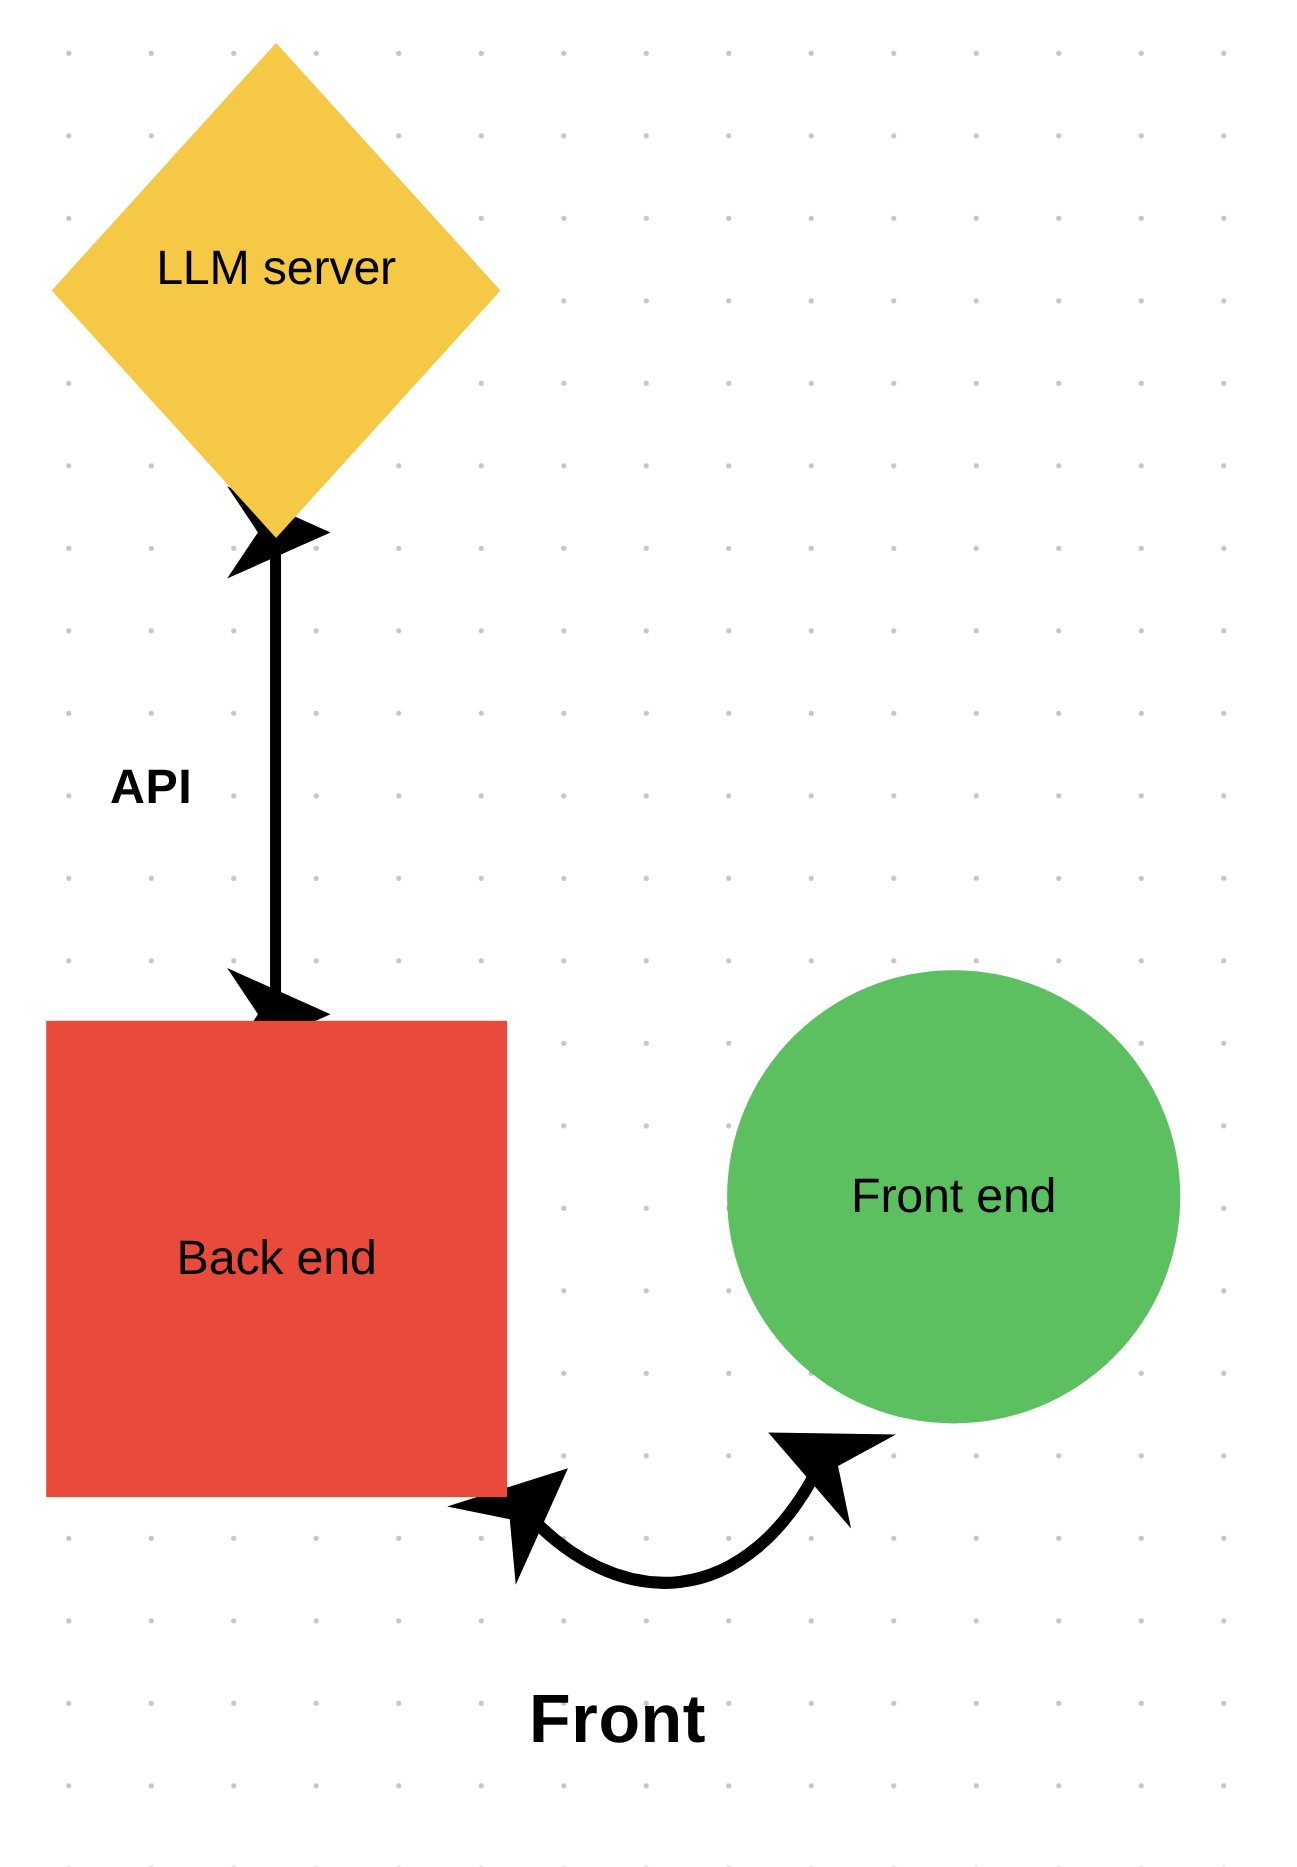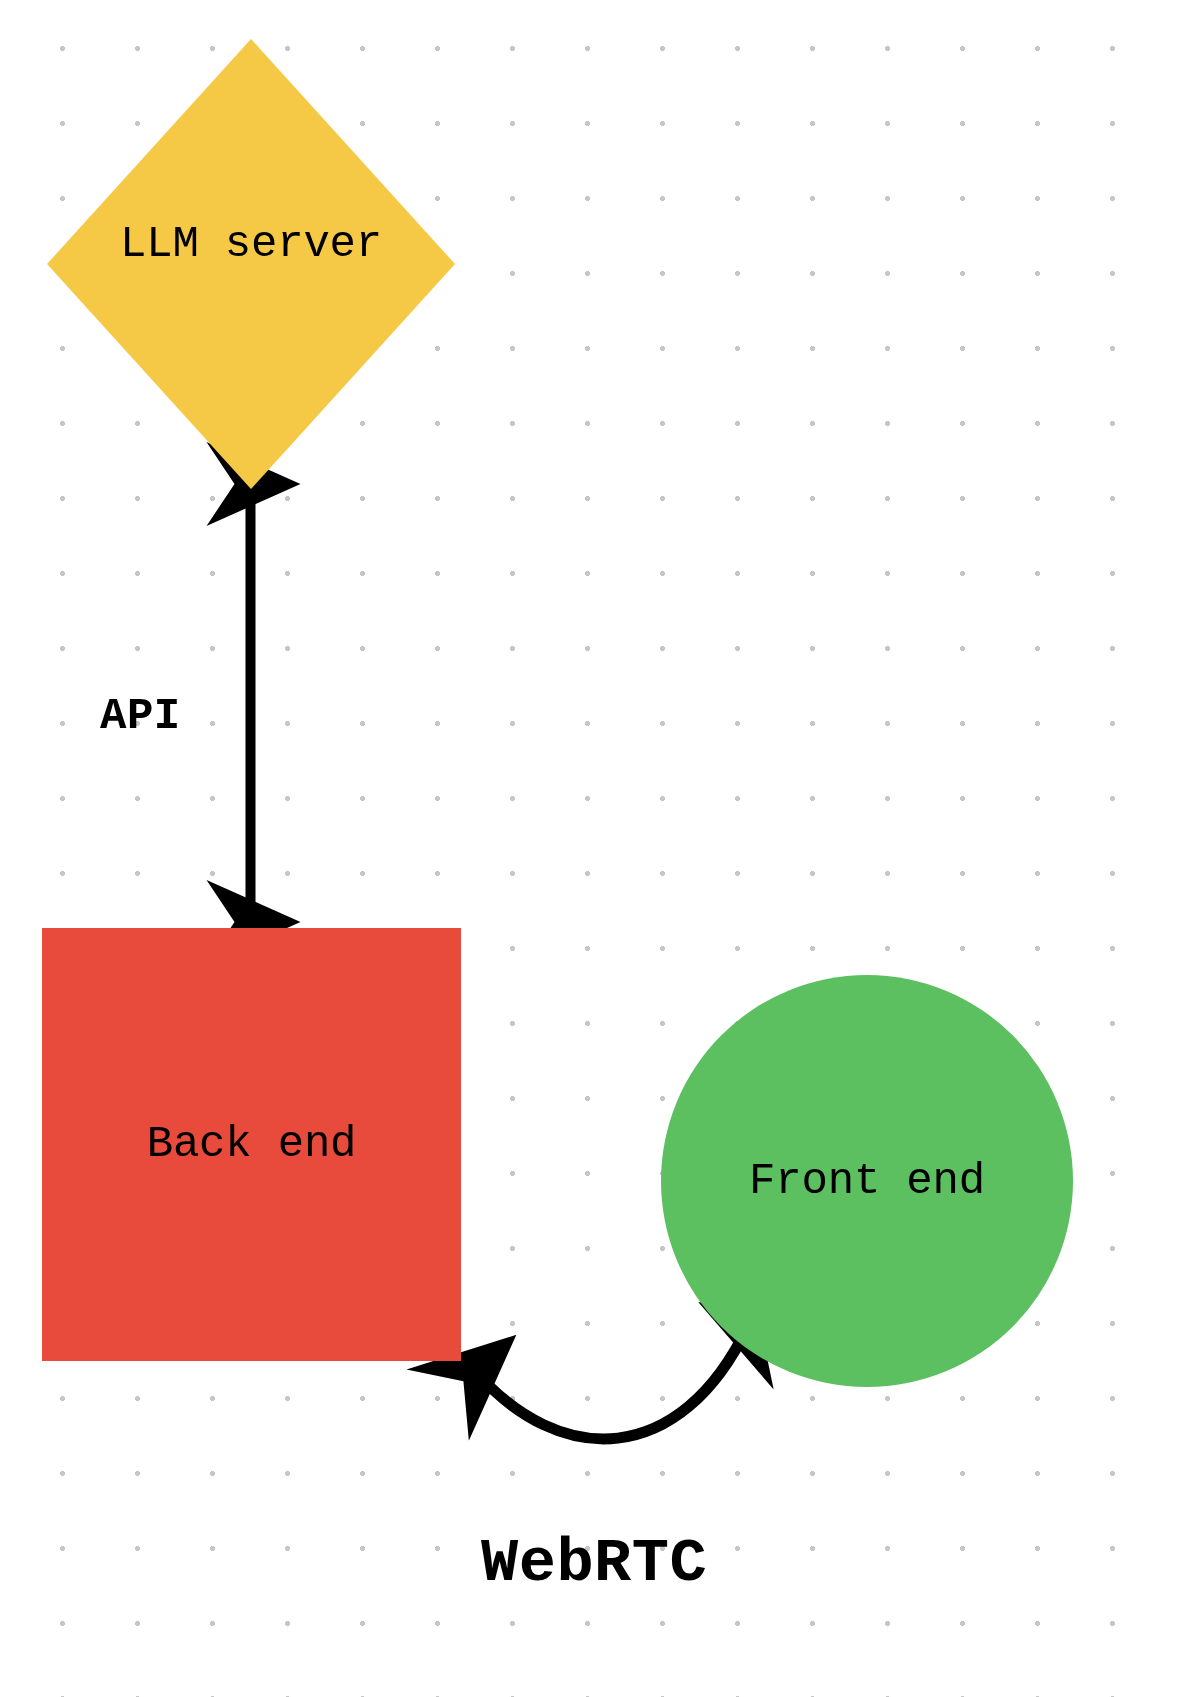--- a/index.html
+++ b/index.html
@@ -9,21 +9,21 @@
   }
   #canvas {
     position: relative;
     width: 1179px;
     height: 1697px;
     background-color: #ffffff;
     background-image: radial-gradient(circle, #c6c6c8 2.3px, rgba(255,255,255,0) 2.6px);
     background-size: 75px 75px;
     background-position: 25px 11px;
     overflow: hidden;
-    font-family: Liberation Mono, monospace;
+    font-family: Liberation Sans, sans-serif;
   }
   .node {
     position: absolute;
     display: flex;
     align-items: center;
     justify-content: center;
     box-sizing: border-box;
   }
   .node-label {
     color: #000000;
@@ -67,21 +67,21 @@
     background: #E84B3C;
   }
   #node-back-end .node-label {
     position: relative;
     z-index: 2;
   }
 
   
   #node-front-end {
     left: 661px;
-    top: 975px;
+    top: 882px;
     width: 412px;
     height: 412px;
   }
   #node-front-end .shape {
     position: absolute;
     inset: 0;
     background: #5CBF60;
     border-radius: 50%;
   }
   #node-front-end .node-label {
@@ -163,15 +163,15 @@
     <span class="node-label">Back end</span>
   </div>
 
   <div class="node" id="node-front-end">
     <div class="shape"></div>
     <span class="node-label">Front end</span>
   </div>
 
   <span class="edge-label" id="edge-label-api">API</span>
 
-  <span class="edge-label" id="edge-label-webrtc">WebRTC</span>
+  <span class="edge-label" id="edge-label-webrtc">Front</span>
 
 </div>
 
 </body></html>

